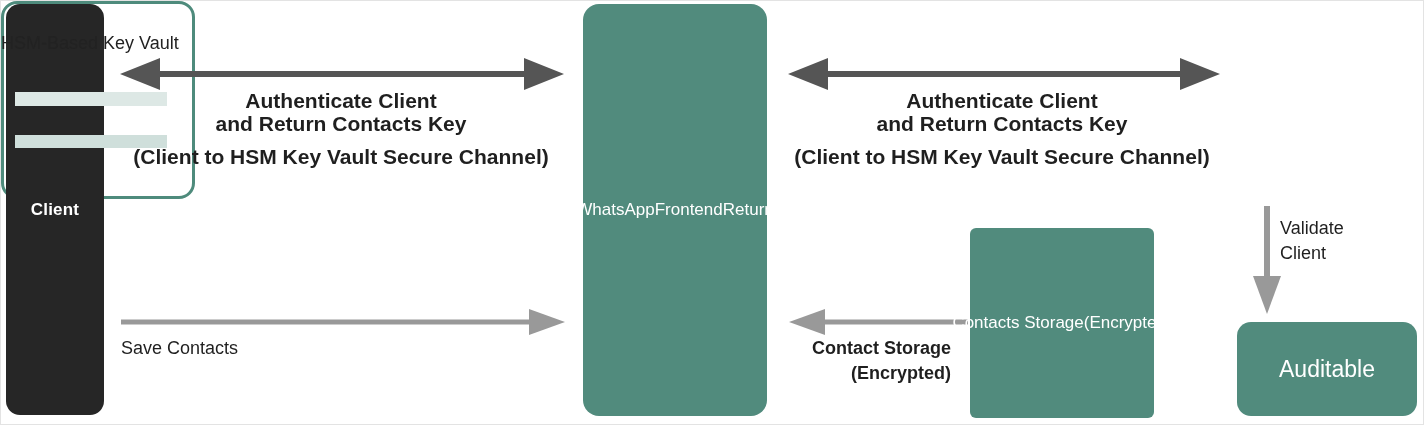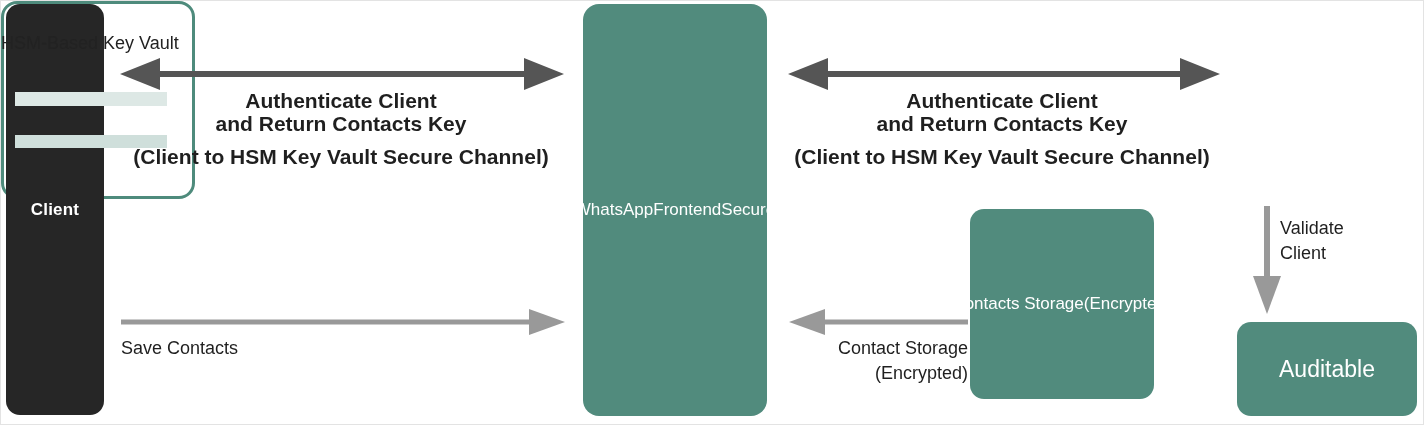--- a/index.html
+++ b/index.html
@@ -62,25 +62,25 @@
   #whatsapp-node .line {
     color: #ffffff;
     font-size: 17px;
     line-height: 30px;
     font-weight: 400;
   }
 
   
   #contacts-storage-node {
     left: 969px;
-    top: 208px;
+    top: 227px;
     width: 184px;
     height: 190px;
     background: #518b7d;
-    border-radius: 14px;
+    border-radius: 6px;
   }
   #contacts-storage-node .line {
     color: #ffffff;
     font-size: 17px;
     line-height: 34px;
   }
 
   
   #auditable-key-directory-node {
     left: 1236px;
@@ -167,21 +167,21 @@
   .arrow-label.plain {
     font-weight: 400;
     color: #1f1f1f;
     font-size: 18px;
     line-height: 25px;
   }
 
   #label-left-channel  { left: 130px;  top: 88px;  width: 420px; }
   #label-right-channel { left: 793px;  top: 88px;  width: 416px; }
   #label-save-contacts { left: 120px;  top: 335px; width: 300px; }
-  #label-contact-storage { left: 717px; top: 335px; width: 250px; }
+  #label-contact-storage { left: 700px; top: 335px; width: 250px; font-weight: bold; }
   #label-validate-client { left: 1279px; top: 215px; width: 120px; }
 </style>
 </head>
 <body>
 
 <div id="canvas">
 
   <div id="client-node" class="node">
     <span class="line">Client</span>
   </div>
@@ -194,21 +194,21 @@
 
   <div class="arrow-label center" id="label-left-channel">
     <span class="line">Authenticate Client</span>
     <span class="line">and Return Contacts Key</span>
     <span class="line" style="margin-top:10px;">(Client to HSM Key Vault Secure Channel)</span>
   </div>
 
   <div id="whatsapp-node" class="node">
     <span class="line">WhatsApp</span>
     <span class="line">Frontend</span>
-    <span class="line">Secure</span>
+    <span class="line">Return</span>
   </div>
 
   <svg class="arrow-svg" id="arrow-whatsapp-vault" style="left:783px; top:60px;" width="440" height="26">
     <line x1="40" y1="13" x2="400" y2="13" stroke="#555555" stroke-width="6"></line>
     <polygon points="4,13 44,-3 44,29" fill="#555555"></polygon>
     <polygon points="436,13 396,-3 396,29" fill="#555555"></polygon>
   </svg>
 
   <div class="arrow-label center" id="label-right-channel">
     <span class="line">Authenticate Client</span>

